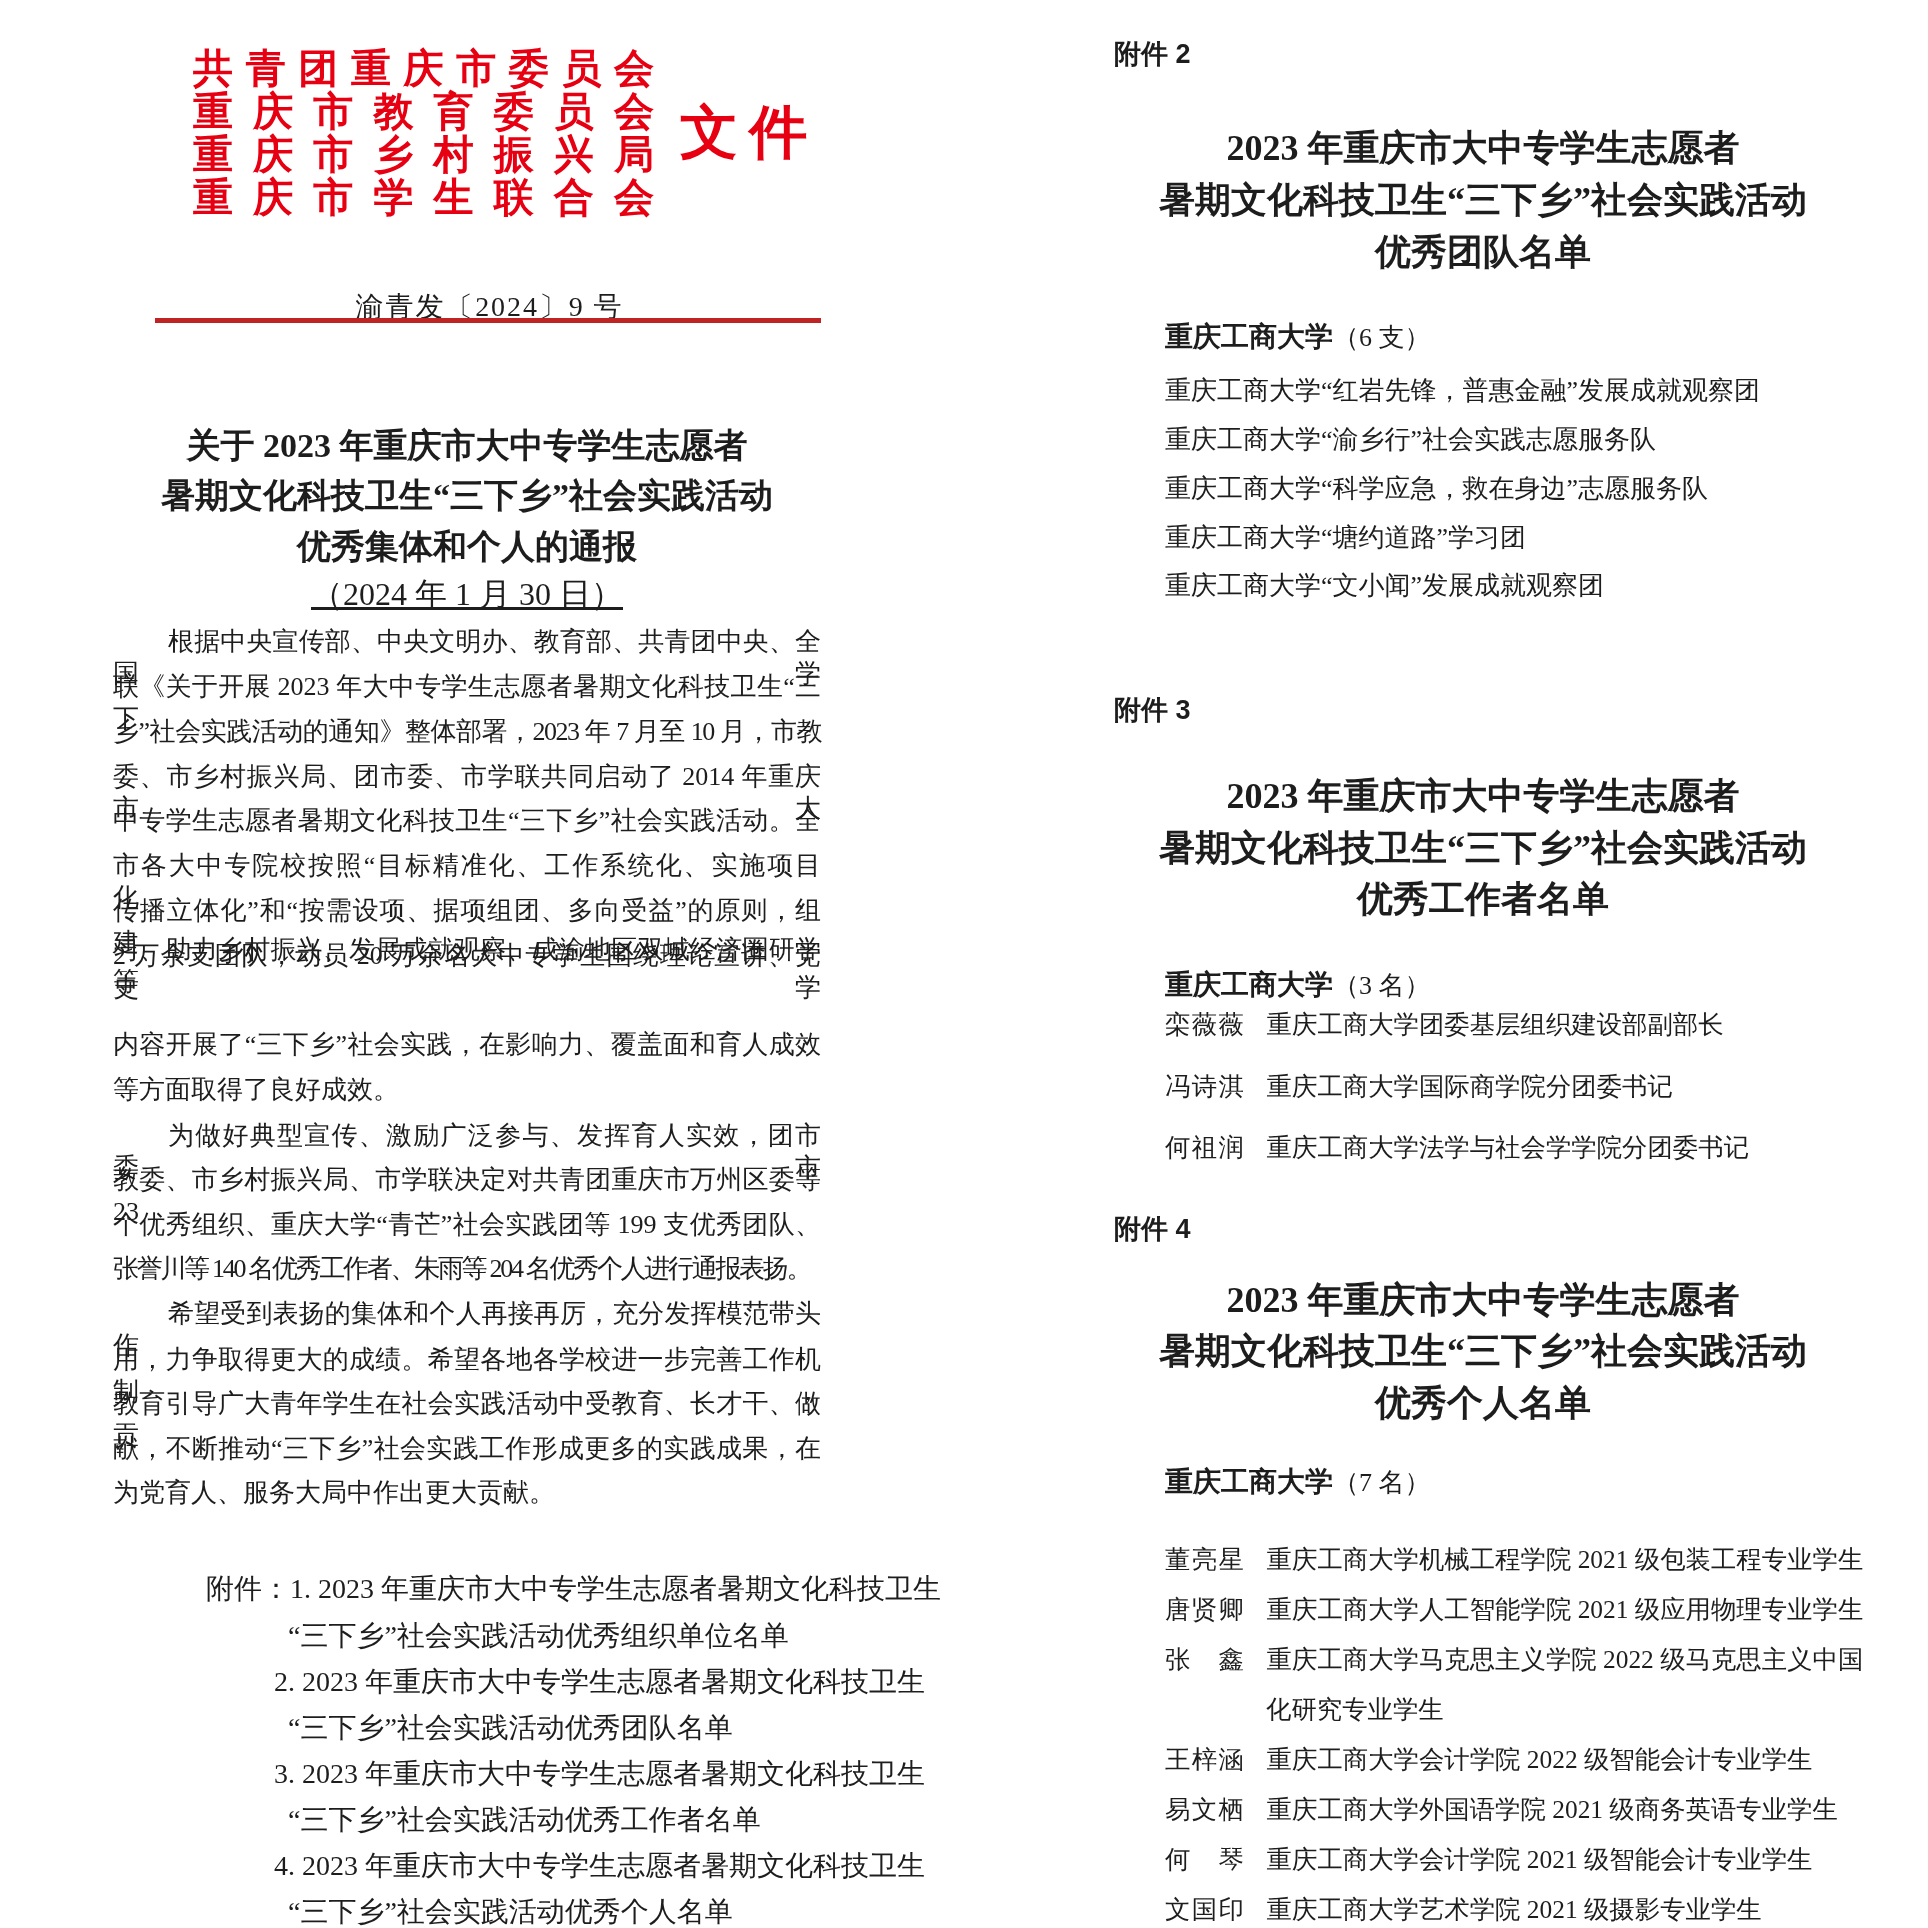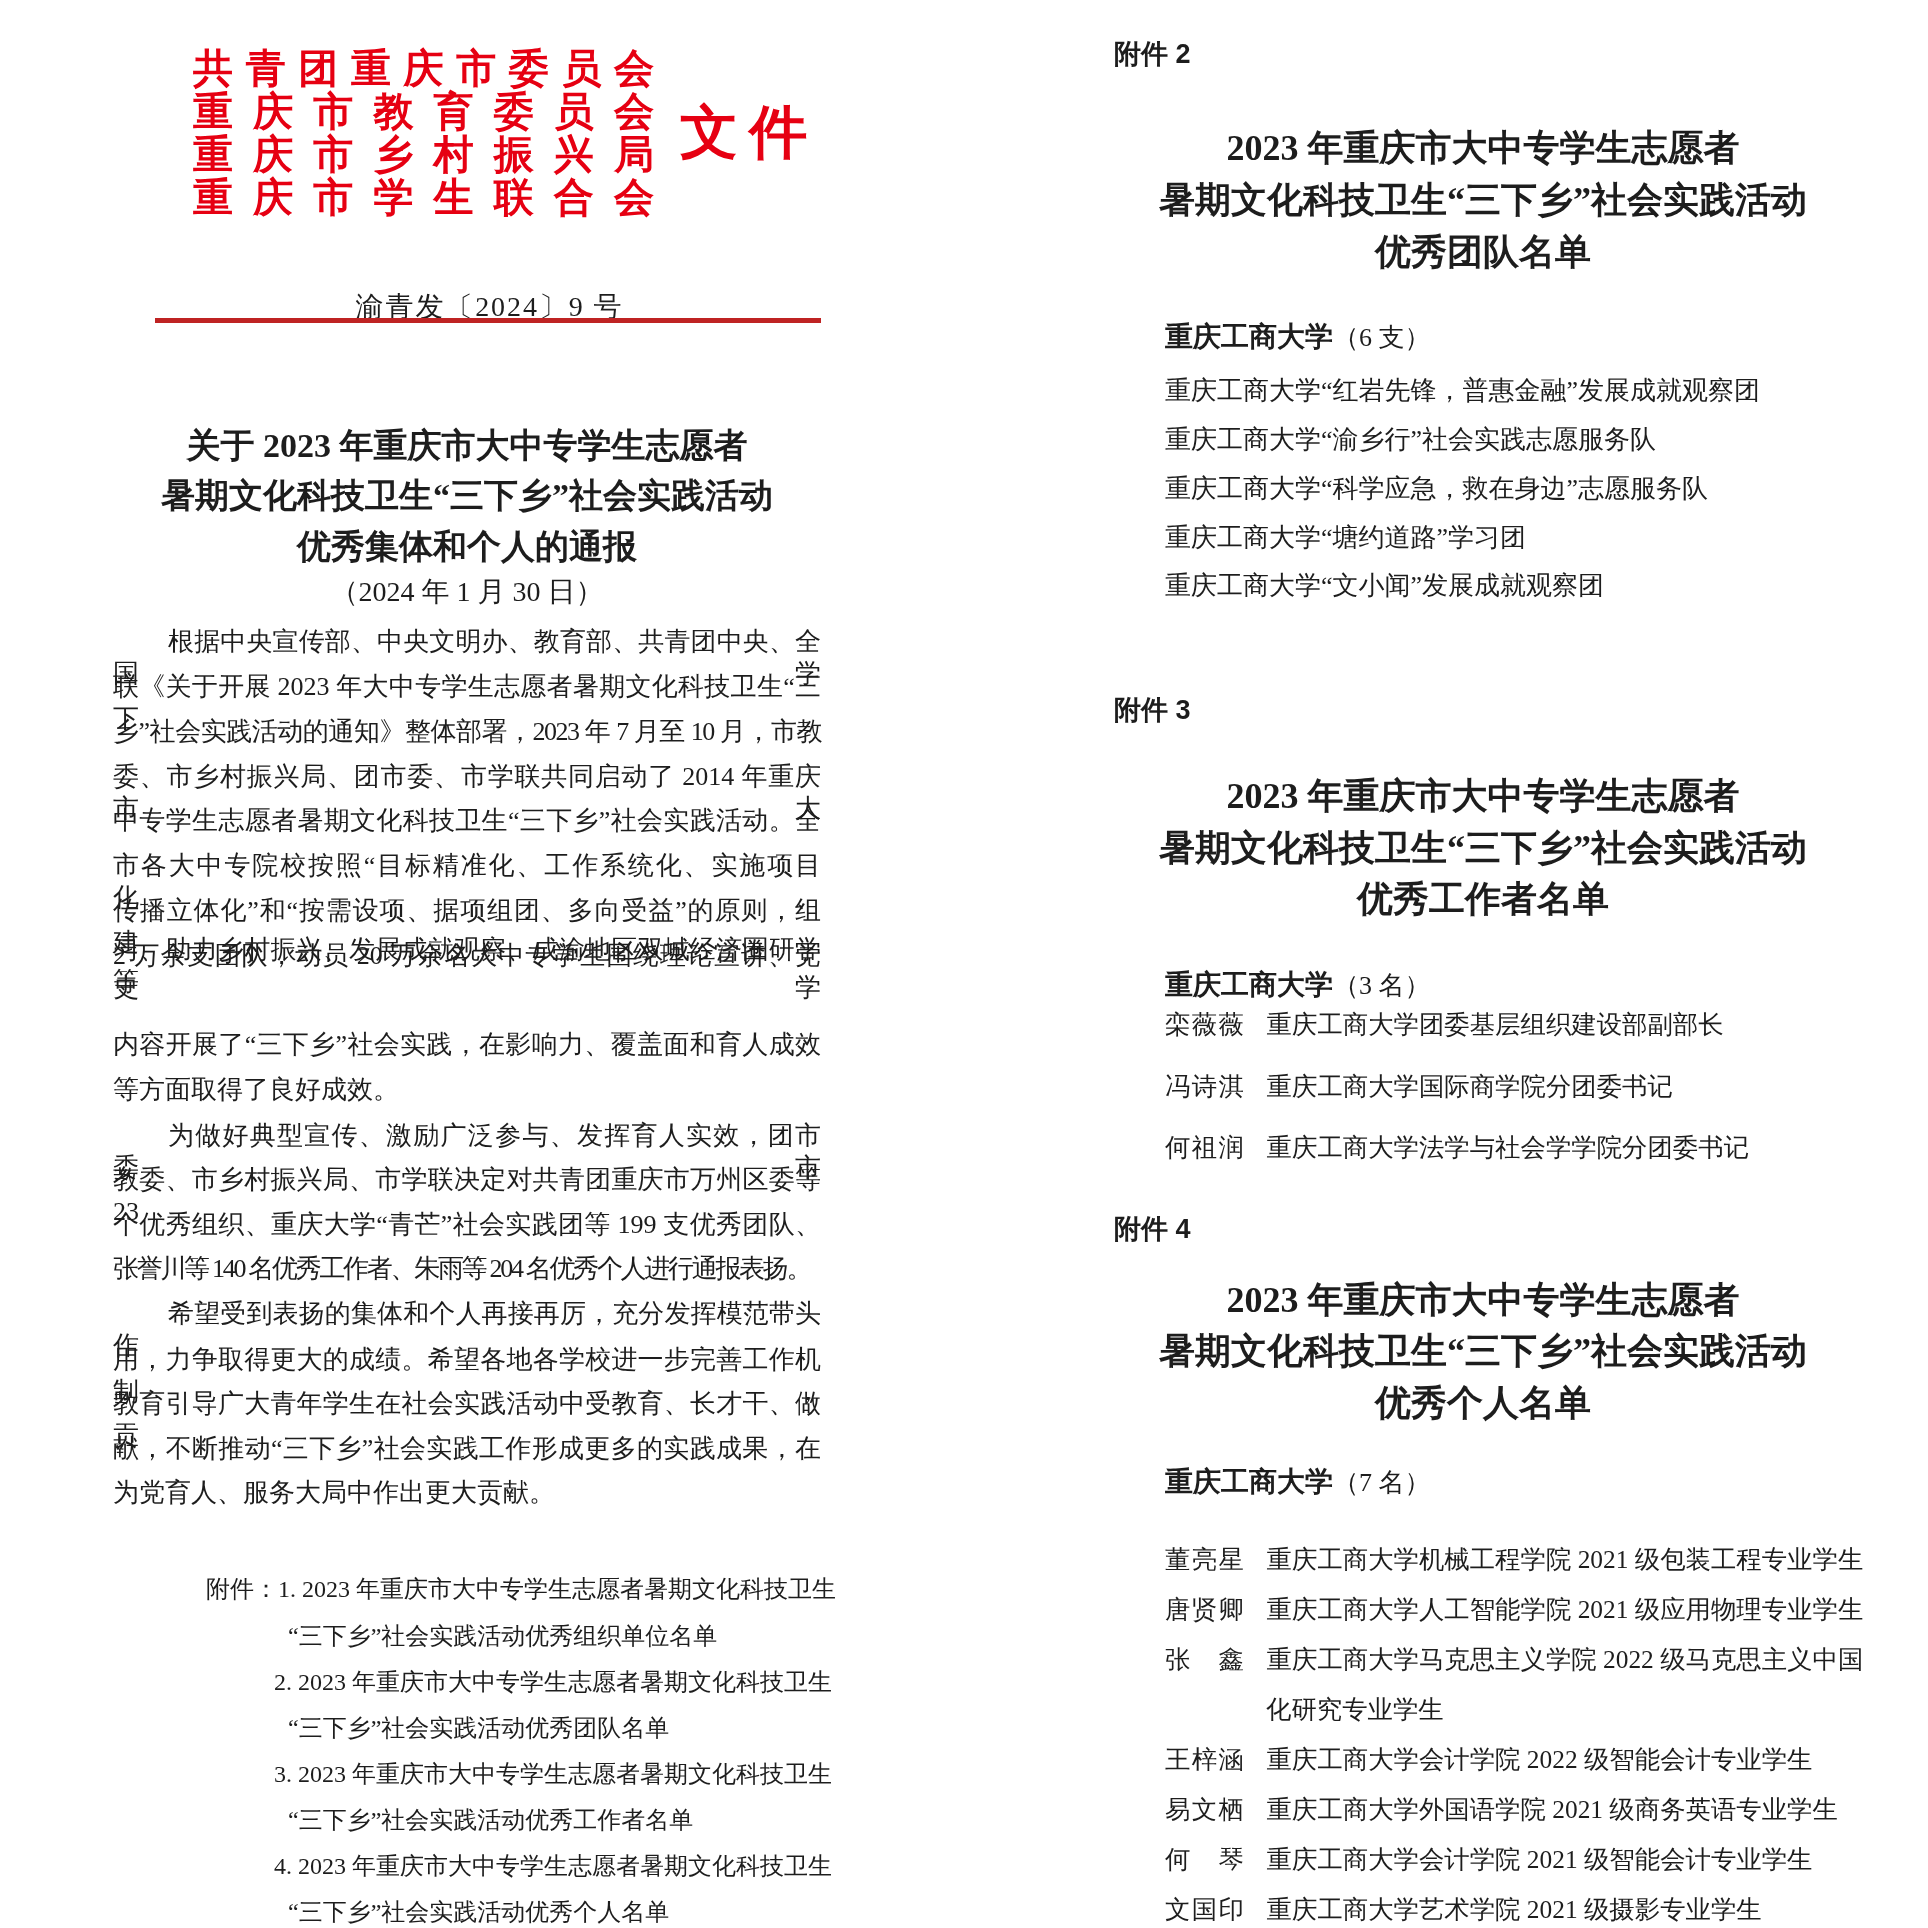--- a/index.html
+++ b/index.html
@@ -9,28 +9,28 @@
   
   .org-block{left:193px;top:47px;width:461px;}
   .org-line{display:flex;justify-content:space-between;height:43px;line-height:43px;
             font-size:40px;font-weight:bold;color:#e60012;}
   .doc-label{left:680px;top:94px;font-size:58px;font-weight:bold;color:#e60012;letter-spacing:11.3px;}
   .doc-number{left:113px;top:288px;width:753px;text-align:center;font-size:28px;letter-spacing:1.9px;}
   .red-line{left:155px;top:318px;width:666px;height:4.7px;background:#bf2323;}
   
   .p1-center{left:113px;width:708px;text-align:center;}
   .t1{font-size:34px;font-weight:bold;line-height:40px;}
-  .date{font-size:28px;}
+  .date{font-size:32px;text-decoration:underline;}
   .bline{left:113px;width:708px;font-size:26px;line-height:32px;
          text-align:justify;text-align-last:justify;}
   .bline.ind{text-indent:55px;}
   .bline.end{text-align-last:left;}
   .bline.s1{letter-spacing:-1.5px;}
   .bline.s2{letter-spacing:-2.3px;text-align-last:left;}
-  .aline{font-size:24px;line-height:30px;white-space:nowrap;}
+  .aline{font-size:28px;line-height:30px;white-space:nowrap;}
   
   .att-label{font-size:27px;font-weight:bold;font-family:"Liberation Sans","DejaVu Sans",sans-serif;}
   .p2-center{left:1111px;width:744px;text-align:center;}
   .t2{font-size:36px;font-weight:bold;line-height:41px;}
   .group{left:1165px;font-size:28px;white-space:nowrap;}
   .group b{font-family:"Liberation Sans","DejaVu Sans",sans-serif;font-weight:bold;}
   .group .cnt{font-size:26px;}
   .team{left:1165px;font-size:26px;white-space:nowrap;}
   .prow{left:1165px;font-size:25.4px;white-space:nowrap;}
   .pname{display:inline-flex;justify-content:space-between;width:79px;vertical-align:top;}

